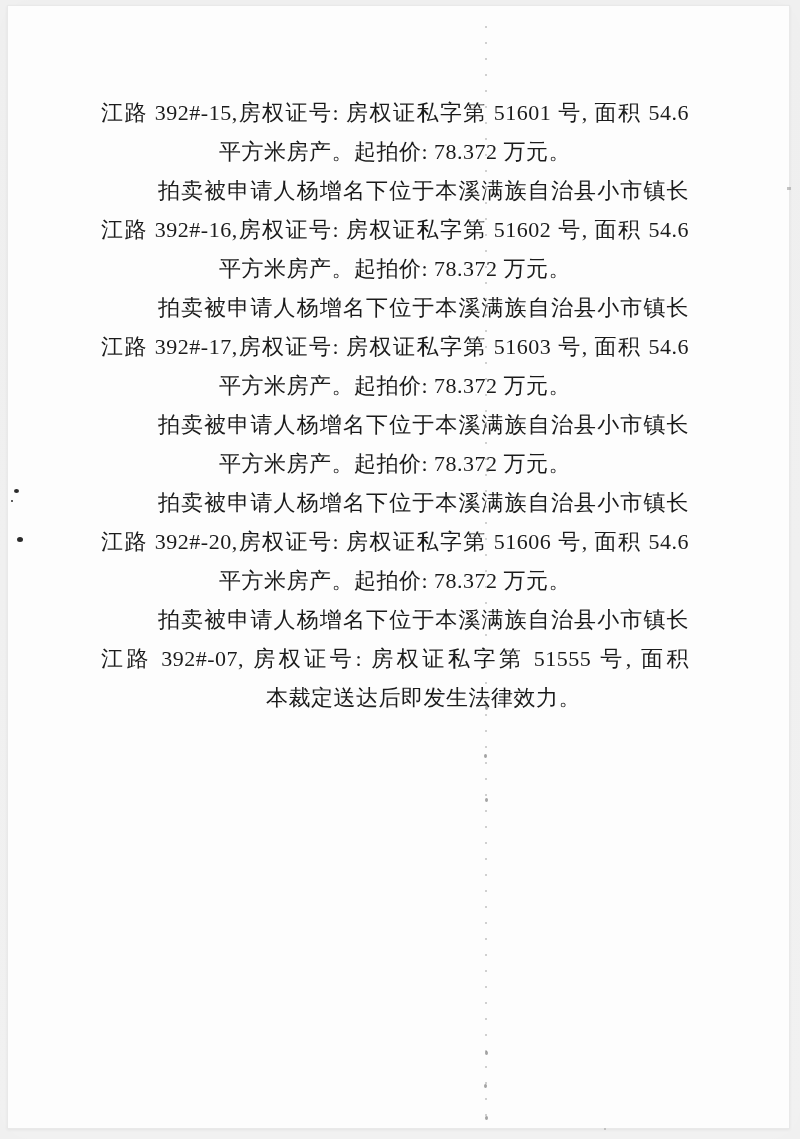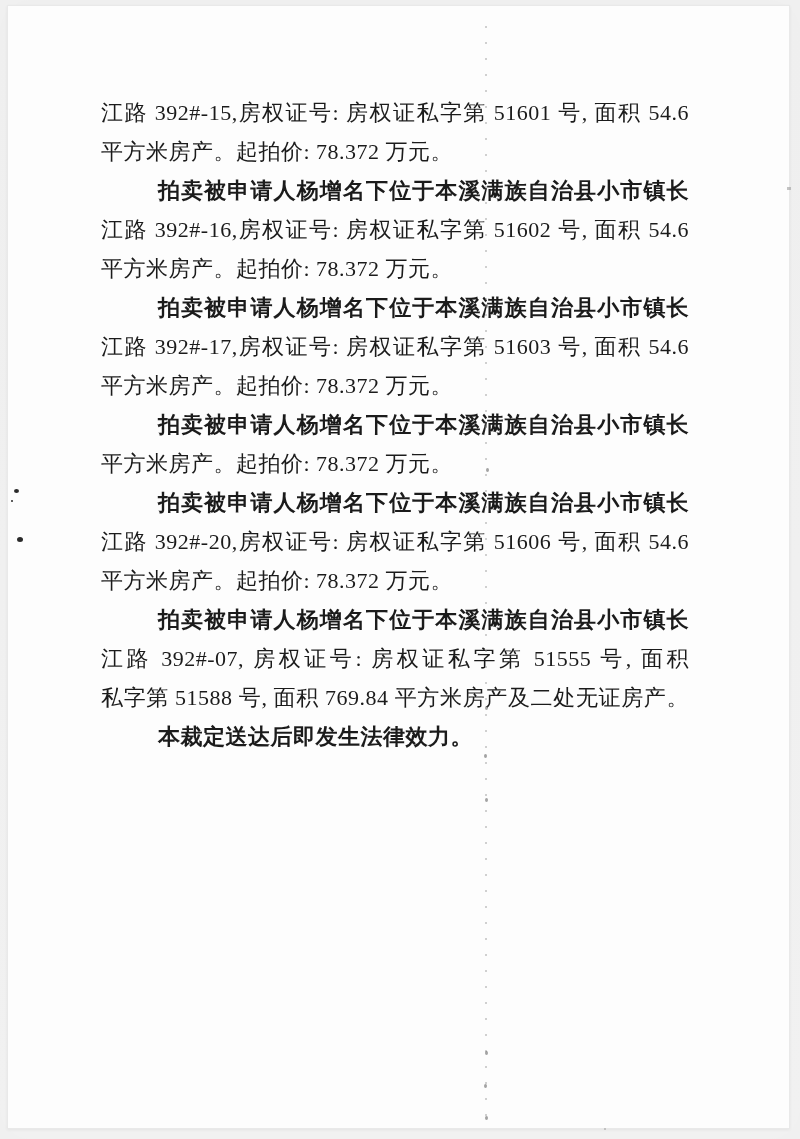--- a/index.html
+++ b/index.html
@@ -36,30 +36,30 @@
     width: 588px;
     color: #1b1b1b;
   }
   .line {
     height: 39px;
     line-height: 39px;
     font-size: 22px;
     letter-spacing: 0.5px;
     white-space: nowrap;
     overflow: visible;
+    text-align: center;
   }
   .line.fill {
     white-space: normal;
     text-align: justify;
     text-align-last: justify;
     text-justify: inter-character;
   }
   .line.indent {
     text-indent: 57px;
-    font-weight: bold;
   }
   
   .fold-line {
     position: absolute;
     left: 477px;
     top: 20px;
     width: 2px;
     height: 1100px;
     background-image: repeating-linear-gradient(180deg,
       rgba(140,140,140,0.40) 0px, rgba(140,140,140,0.40) 2px,
@@ -97,21 +97,20 @@
         <div class="line indent fill">拍卖被申请人杨增名下位于本溪满族自治县小市镇长</div>
         <div class="line fill">江路 392#-17,房权证号: 房权证私字第 51603 号, 面积 54.6</div>
         <div class="line">平方米房产。起拍价: 78.372 万元。</div>
         <div class="line indent fill">拍卖被申请人杨增名下位于本溪满族自治县小市镇长</div>
         <div class="line">平方米房产。起拍价: 78.372 万元。</div>
         <div class="line indent fill">拍卖被申请人杨增名下位于本溪满族自治县小市镇长</div>
         <div class="line fill">江路 392#-20,房权证号: 房权证私字第 51606 号, 面积 54.6</div>
         <div class="line">平方米房产。起拍价: 78.372 万元。</div>
         <div class="line indent fill">拍卖被申请人杨增名下位于本溪满族自治县小市镇长</div>
         <div class="line fill">江路 392#-07, 房权证号: 房权证私字第 51555 号, 面积</div>
-        <div class="line fill">私字第 51588 号, 面积 769.84 平方米房产及二处无证房产。</div>
         <div class="line indent">本裁定送达后即发生法律效力。</div>
       </div>
 
     <div class="fold-line"></div>
     <div class="fold-dot" style="left:477px; top:298px;"></div>
     <div class="fold-dot" style="left:476px; top:418px;"></div>
     <div class="fold-dot" style="left:478px; top:462px;"></div>
     <div class="fold-dot" style="left:477px; top:700px;"></div>
     <div class="fold-dot" style="left:476px; top:748px;"></div>
     <div class="fold-dot" style="left:477px; top:792px;"></div>

